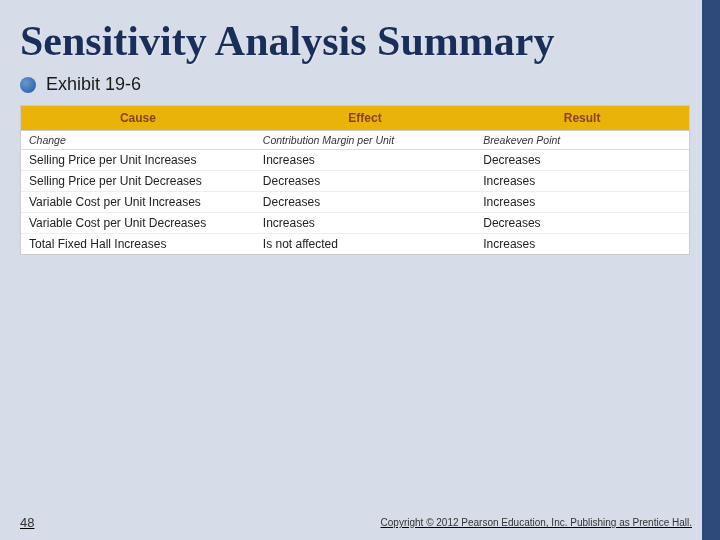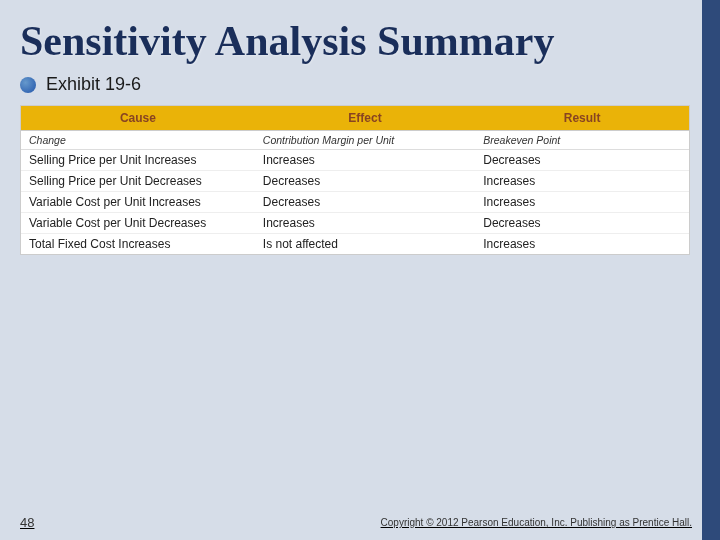--- a/index.html
+++ b/index.html
@@ -177,21 +177,21 @@
             <td>Variable Cost per Unit Increases</td>
             <td>Decreases</td>
             <td>Increases</td>
           </tr>
           <tr>
             <td>Variable Cost per Unit Decreases</td>
             <td>Increases</td>
             <td>Decreases</td>
           </tr>
           <tr>
-            <td>Total Fixed Cost Increases</td>
+            <td>Total Fixed Hall Increases</td>
             <td>Is not affected</td>
             <td>Increases</td>
           </tr>
         </tbody>
     </table>
   </div>
 
 </div>
 
 <div class="footer-row">

